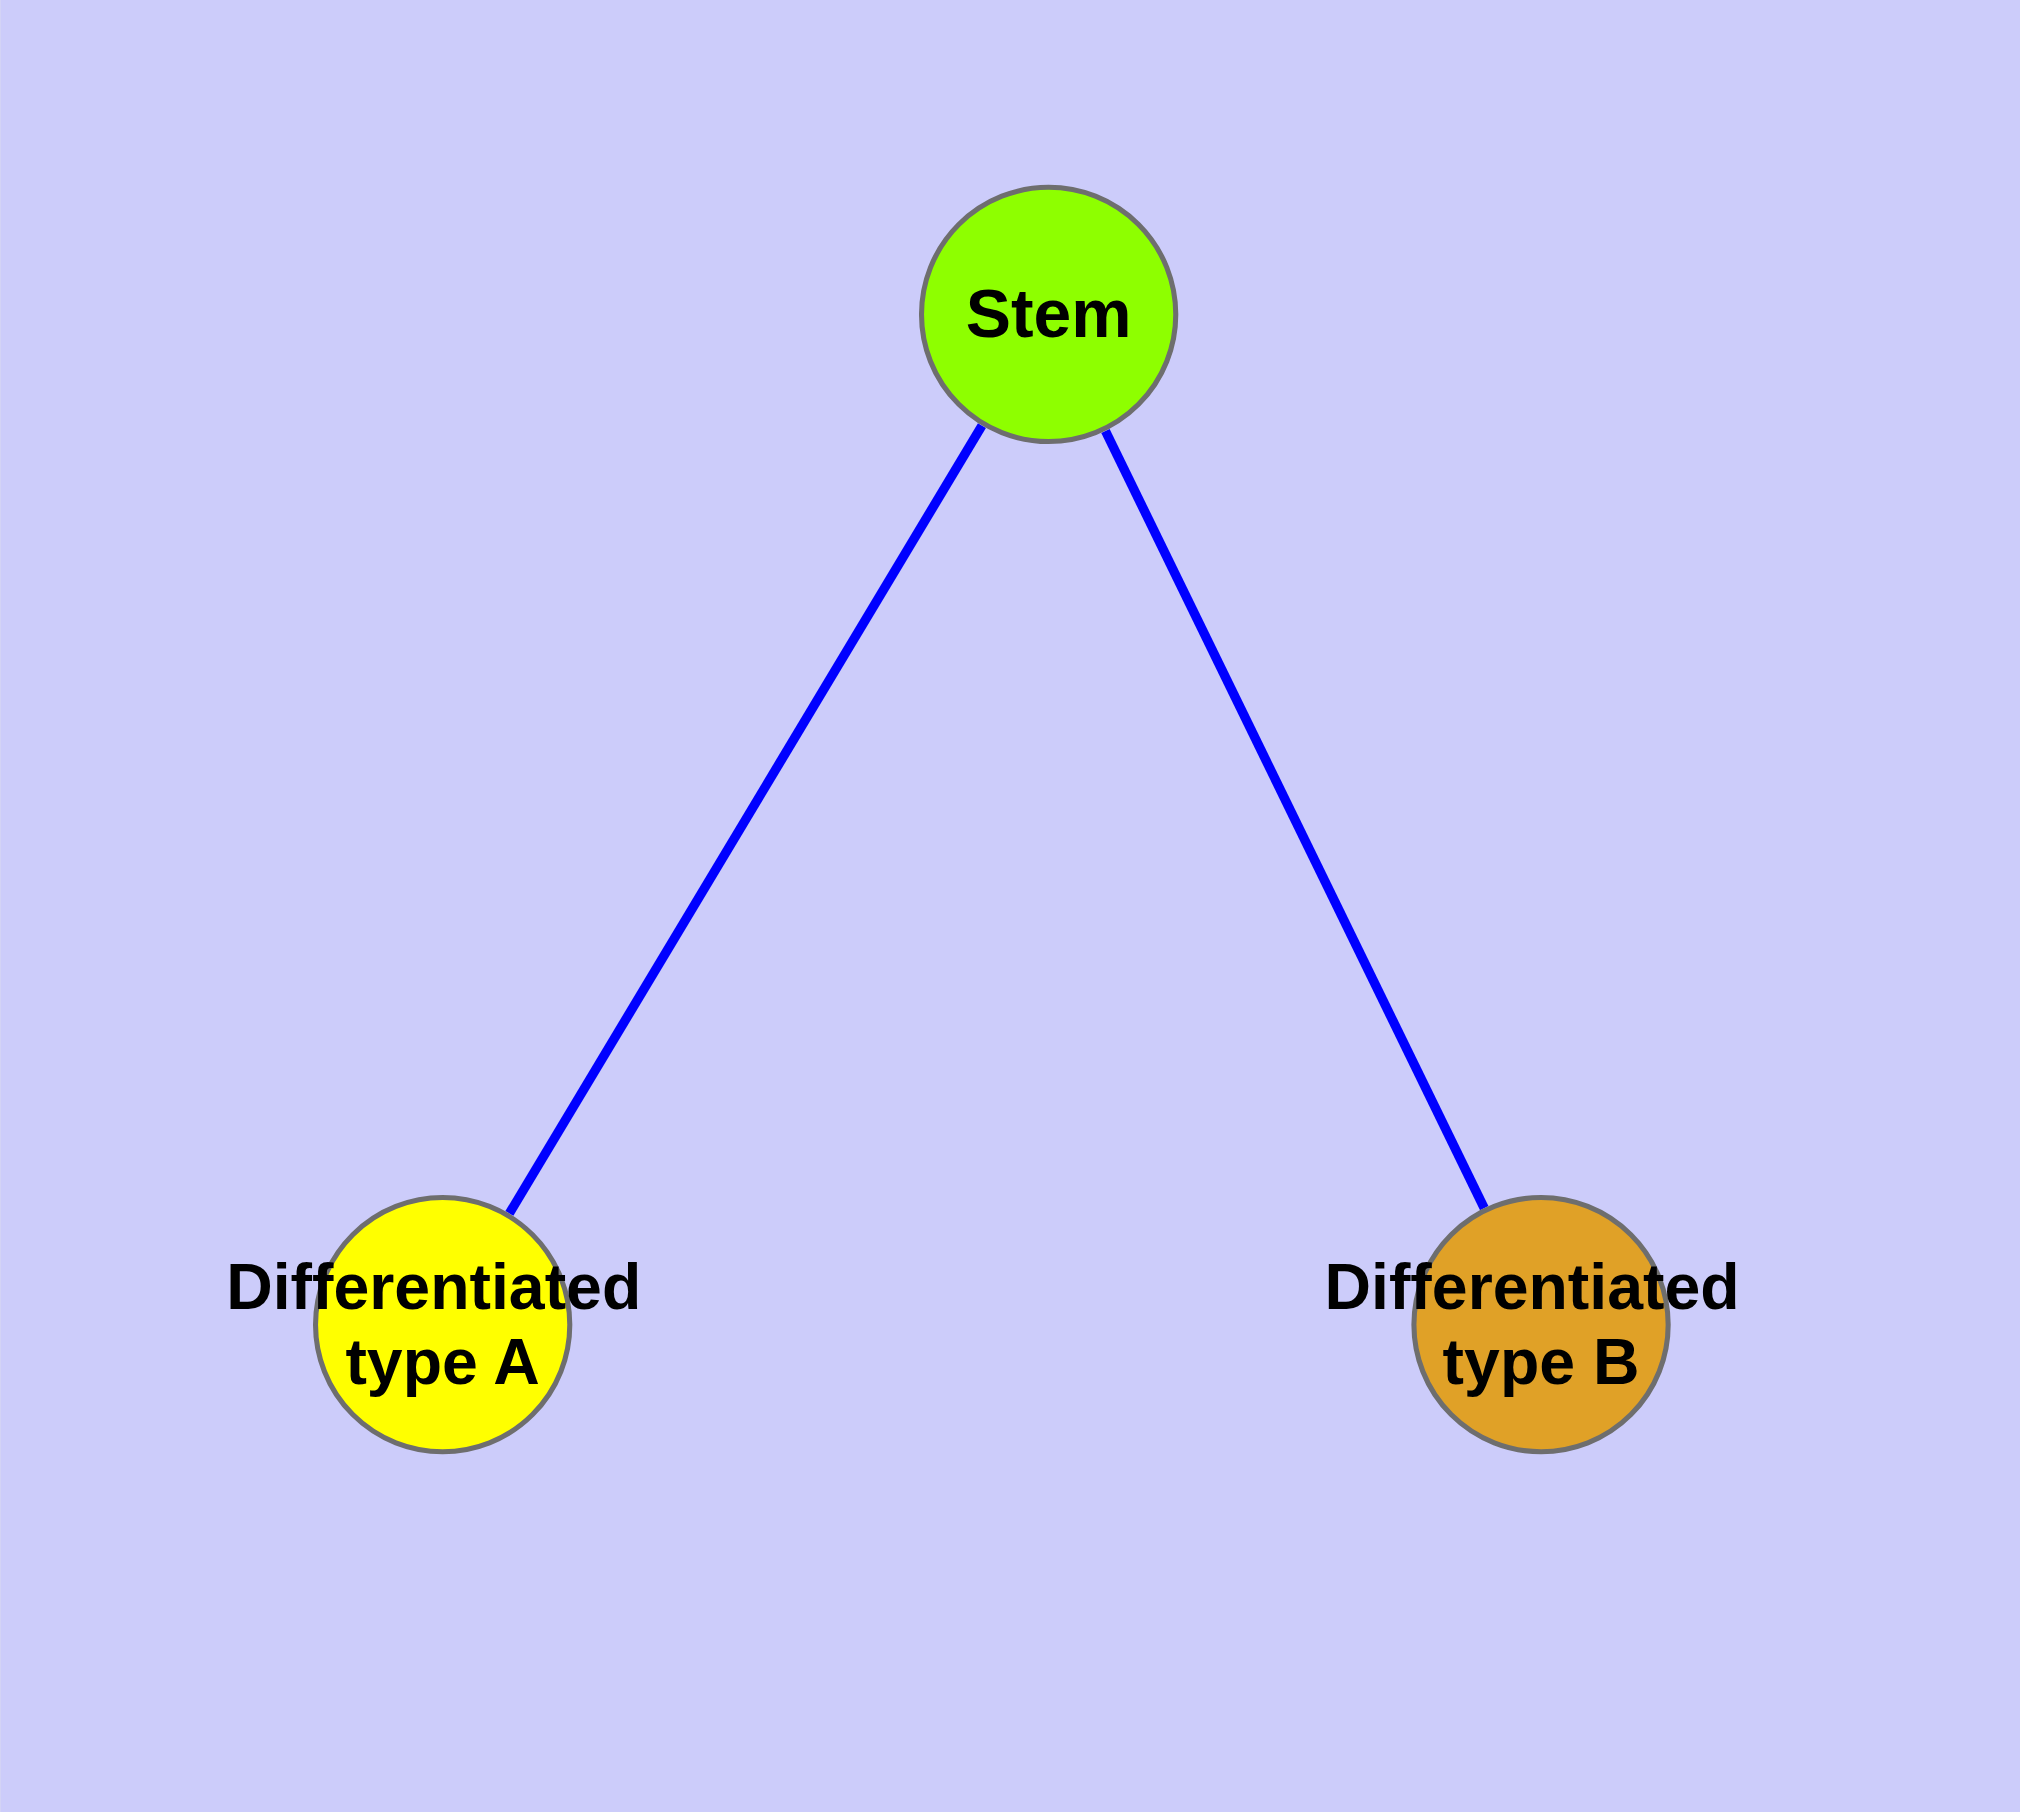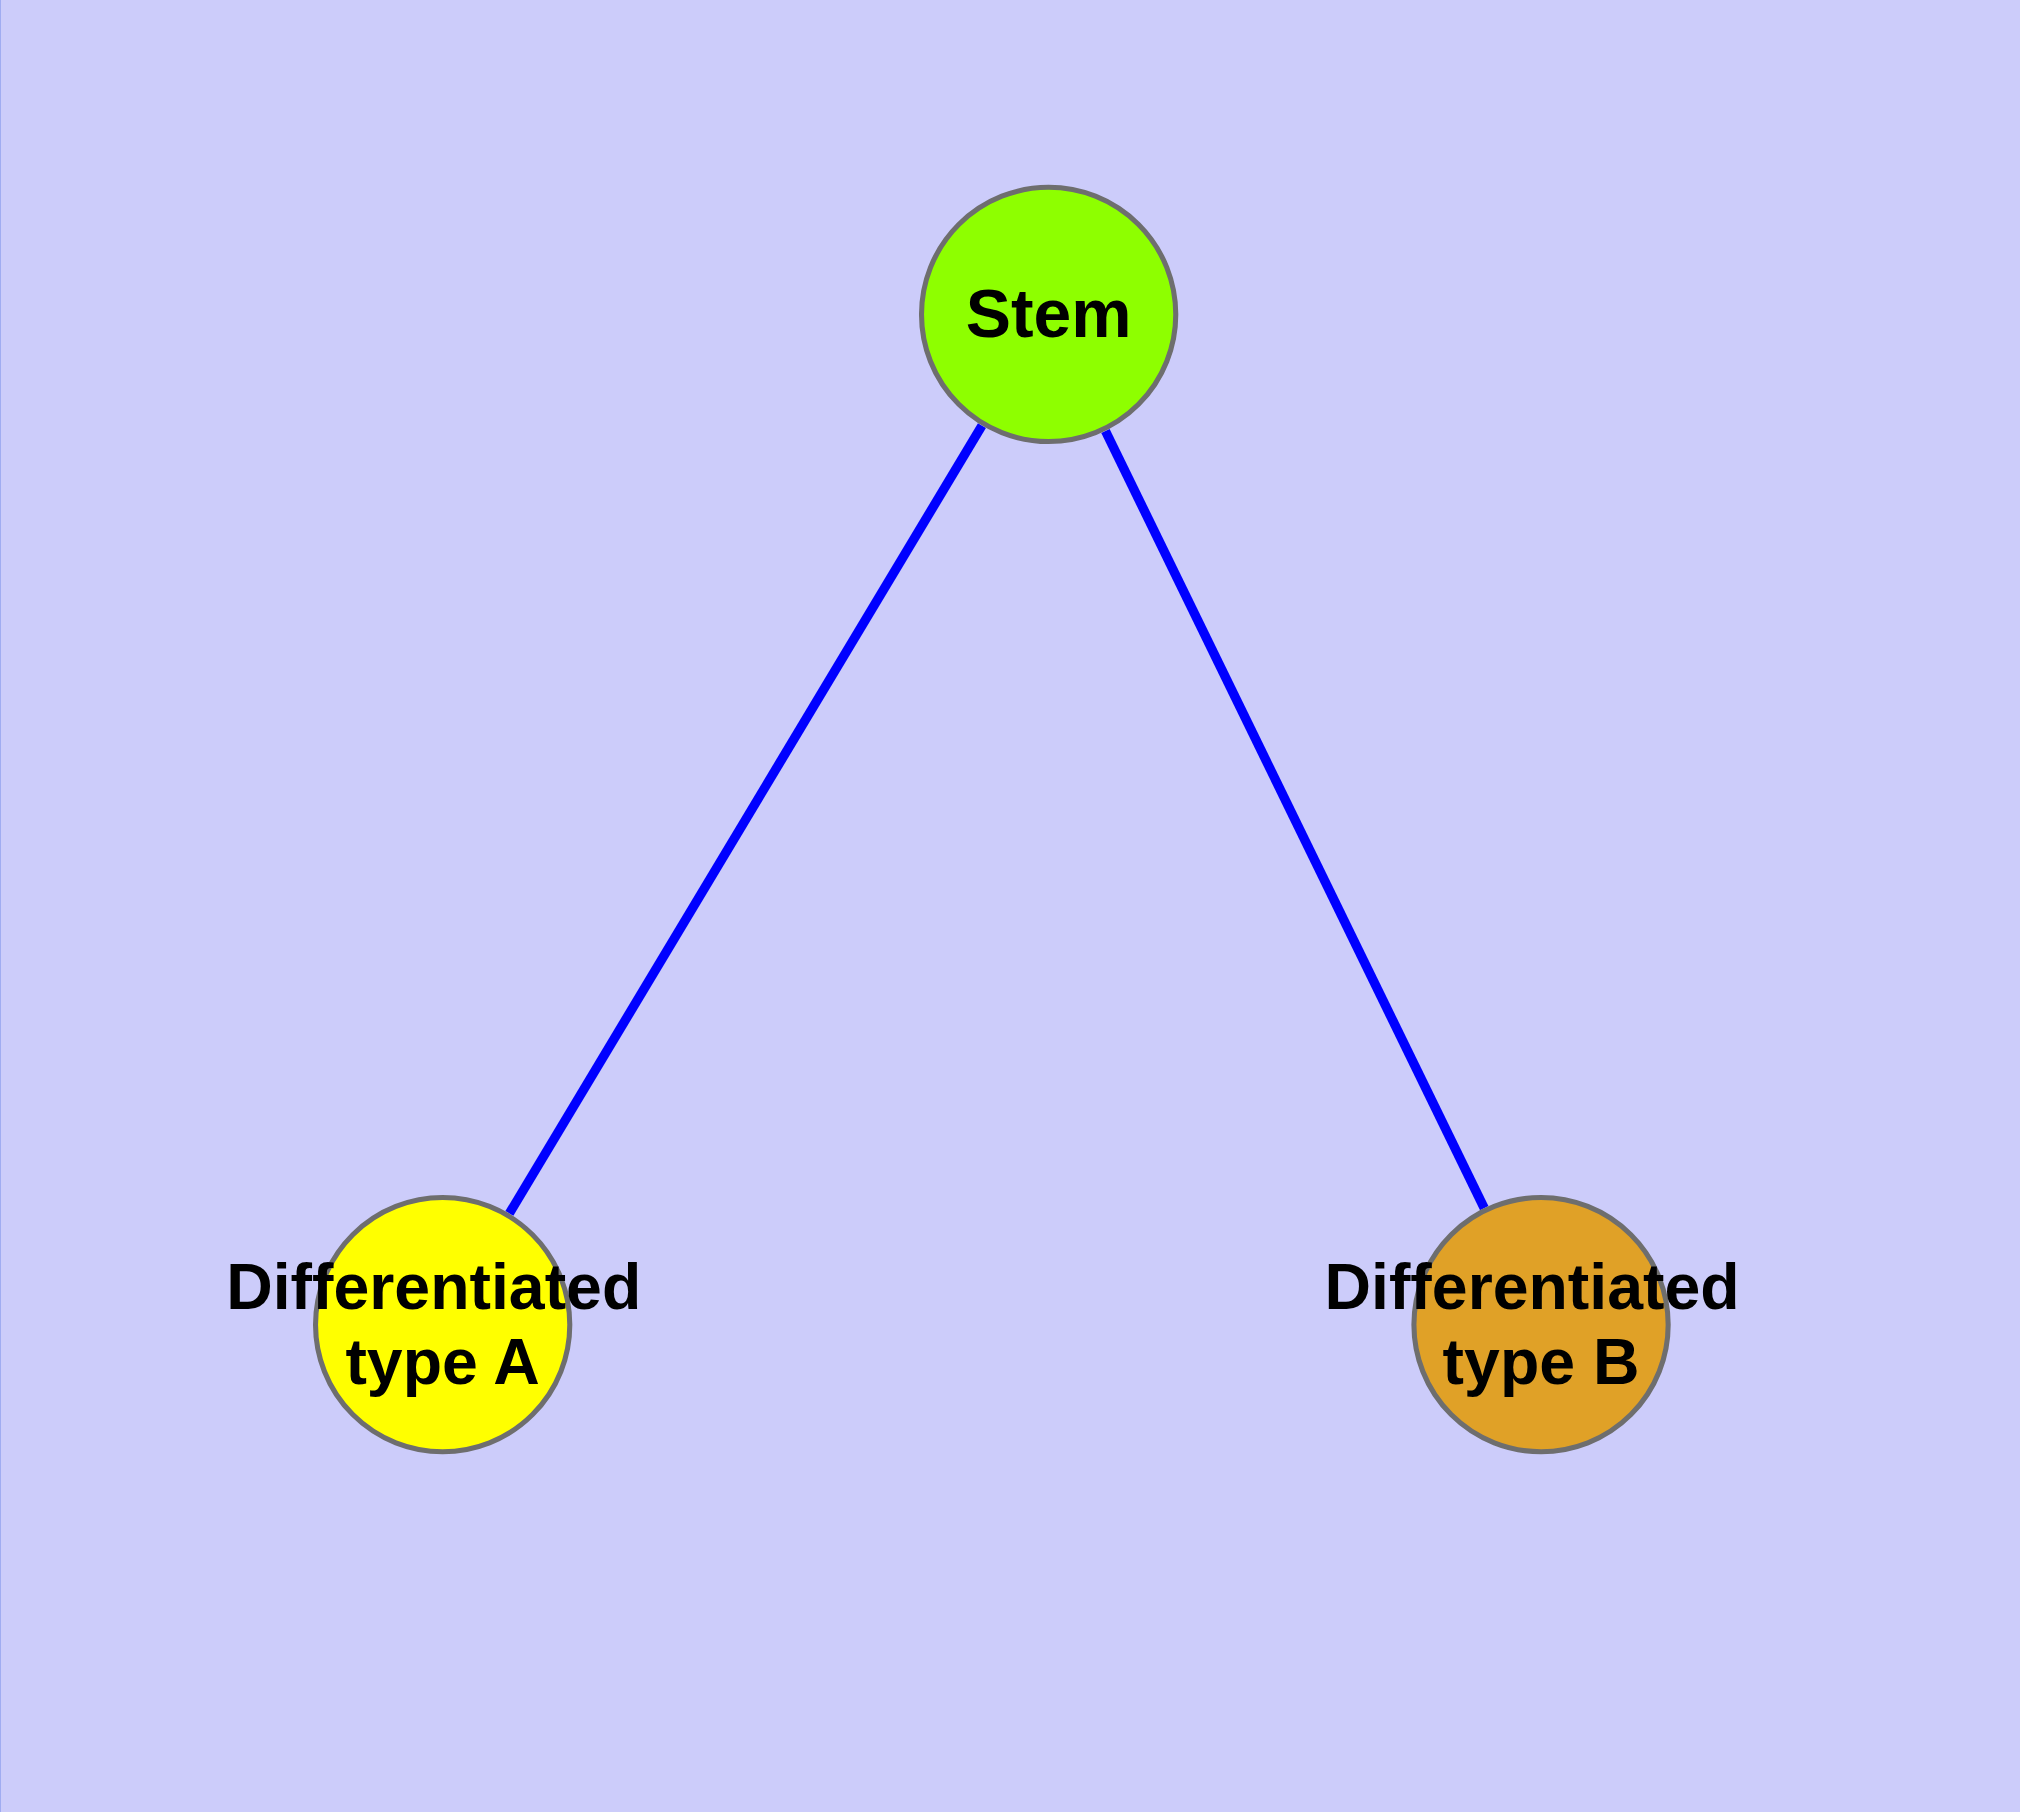--- a/index.html
+++ b/index.html
@@ -29,21 +29,21 @@
     font-weight: bold;
     fill: #000000;
     font-family: "Liberation Sans", sans-serif;
     text-anchor: middle;
     paint-order: normal;
   }
 </style>
 </head>
 <body>
 
-<div id="canvas" style="width: 2021px; height: 1812px; background: #1d4ed8;">
+<div id="canvas" style="width: 2021px; height: 1812px; background: #e5e5e5;">
   <svg id="graph-svg" viewBox="0 0 2384 2138" style="width: 2021px; height: 1812px;">
 
     <rect x="0" y="0" width="2384" height="2138" fill="#ccccfa"></rect>
 
     <g>
       <line class="graph-edge" x1="1158.2983371151793" y1="502.2061288932954" x2="600.7016628848206" y2="1431.7938711067045" stroke="#0000ff" stroke-width="11" stroke-linecap="butt"></line>
       <line class="graph-edge" x1="1304.0356212289867" y1="508.53263425981424" x2="1750.9643787710133" y2="1425.4673657401856" stroke="#0000ff" stroke-width="11" stroke-linecap="butt"></line>
     </g>
 
     <g>

